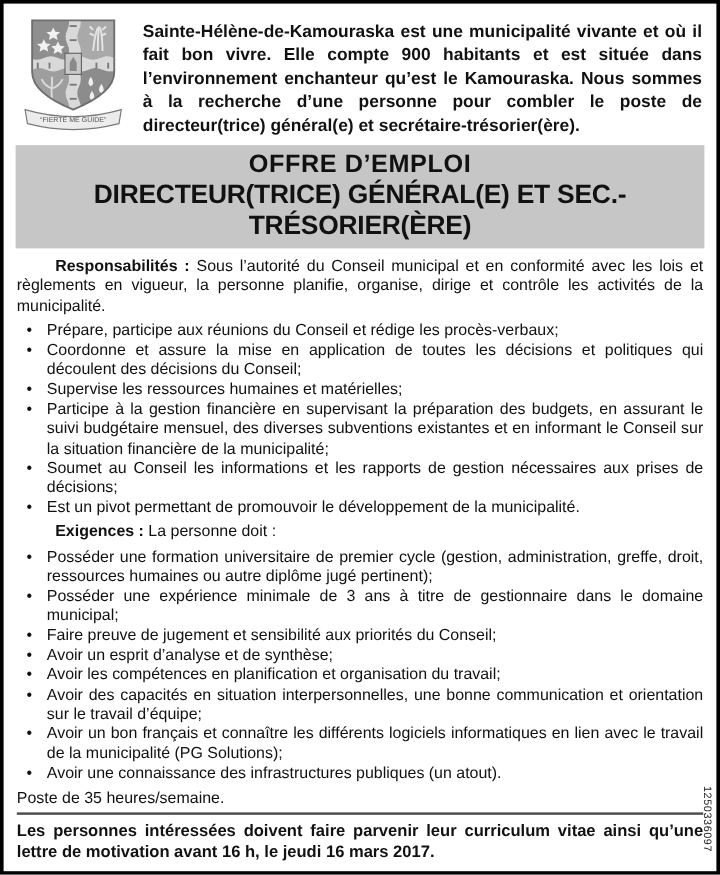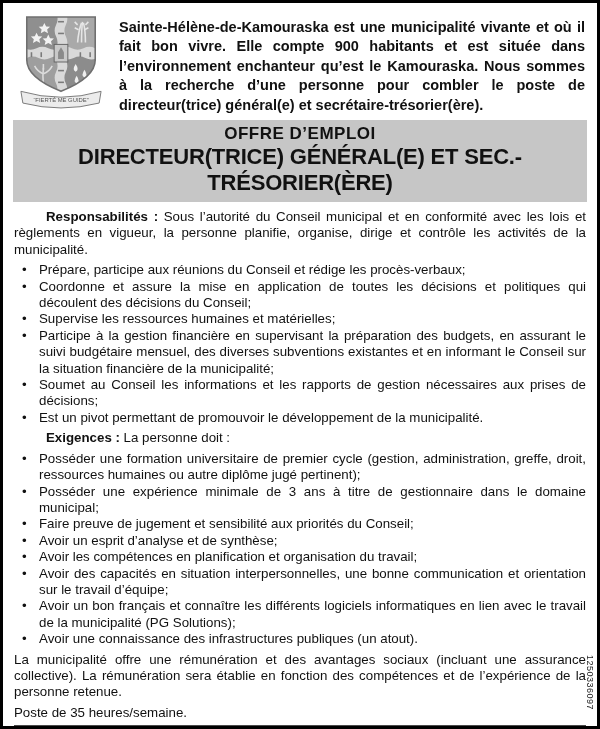--- a/index.html
+++ b/index.html
@@ -7,35 +7,35 @@
     position:relative;
     width:600px;height:729px;
     box-sizing:border-box;
     border:3px solid #000000;
     background:#ffffff;
     font-family:"Liberation Sans", sans-serif;
     color:#111111;
     overflow:hidden;
   }
   
-  .header{display:flex;align-items:flex-end;padding:10px 12px 0 14px;}
+  .header{display:flex;align-items:center;padding:10px 12px 0 14px;}
   .crest{flex:none;width:88px;margin-right:14px;}
   .intro{
     flex:1;margin:4px 0 0 0;
     font-weight:bold;font-size:14.5px;line-height:19.5px;
     text-align:justify;
   }
   
   .banner{
     margin:5px 10px 7px 10px;
     background:#c6c6c6;
     text-align:center;
     padding:4px 2px 6px 2px;
   }
-  .banner-line1{font-size:17px;font-weight:900;letter-spacing:.5px;}
+  .banner-line1{font-size:21px;font-weight:900;letter-spacing:.5px;}
   .banner-line2{font-size:22px;font-weight:bold;letter-spacing:-.2px;}
   
   .body{padding:0 11px;font-size:13.3px;line-height:16.4px;}
   .body p{margin:4px 0;text-align:justify;}
   .lead-label{font-weight:bold;padding-left:32px;}
   .bul{display:flex;margin:0;}
   .bul .dot{flex:none;width:17px;padding-left:8px;}
   .bul .txt{flex:1;text-align:justify;}
   .rule{border:none;border-top:2px solid #4a4a4a;margin:4px 0 5px 0;}
   .closing{font-weight:bold;font-size:13.8px;line-height:17px;}
@@ -186,21 +186,20 @@
       <div class="bul">
           <span class="dot">•</span>
           <span class="txt">Avoir un bon français et connaître les différents logiciels informatiques en lien avec le travail de la municipalité (PG Solutions);</span>
         </div>
       <div class="bul">
           <span class="dot">•</span>
           <span class="txt">Avoir une connaissance des infrastructures publiques (un atout).</span>
         </div>
     </div>
 
-    <p>La municipalité offre une rémunération et des avantages sociaux (incluant une assurance collective). La rémunération sera établie en fonction des compétences et de l’expérience de la personne retenue.</p>
 
     <p style="margin-bottom:2px;">Poste de 35 heures/semaine.</p>
 
     <hr class="rule">
 
     <p class="closing">Les personnes intéressées doivent faire parvenir leur curriculum vitae ainsi qu’une lettre de motivation avant 16 h, le jeudi 16 mars 2017.</p>
 
   </div>
 
   <div class="ad-number">1250336097</div>

